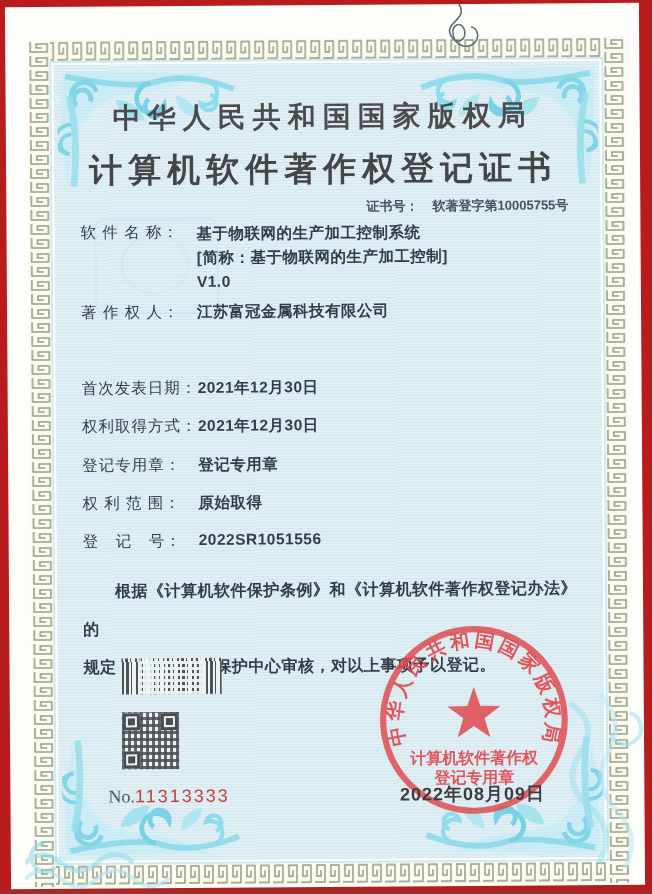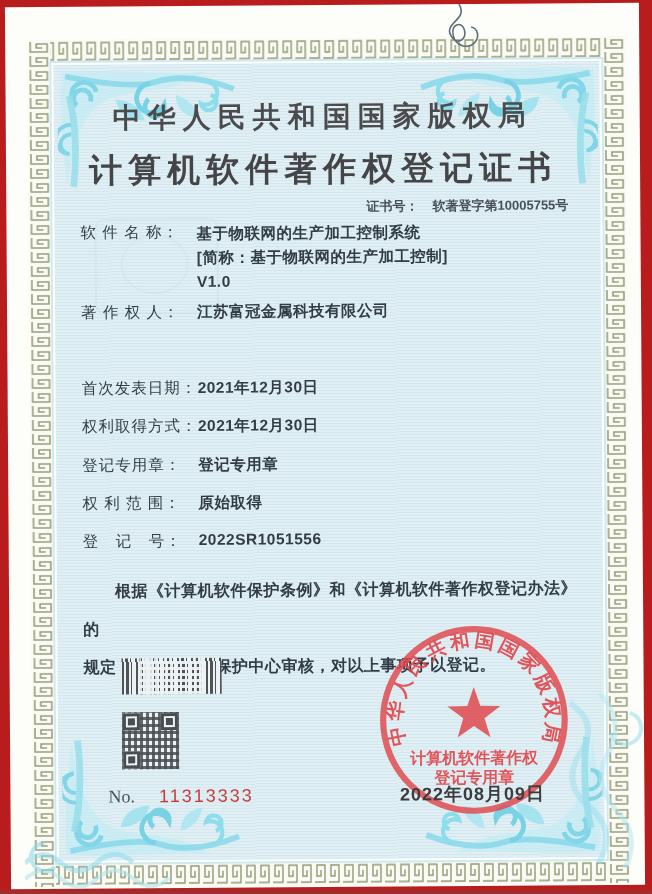--- a/index.html
+++ b/index.html
@@ -89,21 +89,21 @@
   
   .seal{position:absolute;left:366px;top:618px;width:196px;height:196px;opacity:0.92;}
   .issue-date{
     position:absolute;left:362px;top:778px;width:200px;text-align:center;
     font-size:18px;font-weight:bold;color:#3c3c3e;letter-spacing:1px;
   }
   .serial{
     position:absolute;left:98px;top:780px;font-size:18px;
     font-family:"Liberation Serif", serif;color:#4c555c;
   }
-  .serial .num{color:#c83a3a;letter-spacing:2px;margin-left:24px;font-family:"Liberation Sans", sans-serif;}
+  .serial .num{color:#c83a3a;letter-spacing:2px;margin-left:0;font-family:"Liberation Sans", sans-serif;}
   .penmark{position:absolute;left:436px;top:-2px;width:56px;height:52px;}
   .waves-bl{position:absolute;left:14px;top:806px;width:150px;height:80px;opacity:0.55;}
   .waves-br{position:absolute;left:540px;top:690px;width:110px;height:200px;opacity:0.5;}
   .bottom-shade{position:absolute;left:0;right:0;bottom:0;height:6px;background:linear-gradient(180deg,rgba(0,0,0,0),rgba(90,95,95,0.35));}
 </style>
 </head>
 <body>
 
 <svg width="0" height="0" style="position:absolute" aria-hidden="true">
   <defs>

